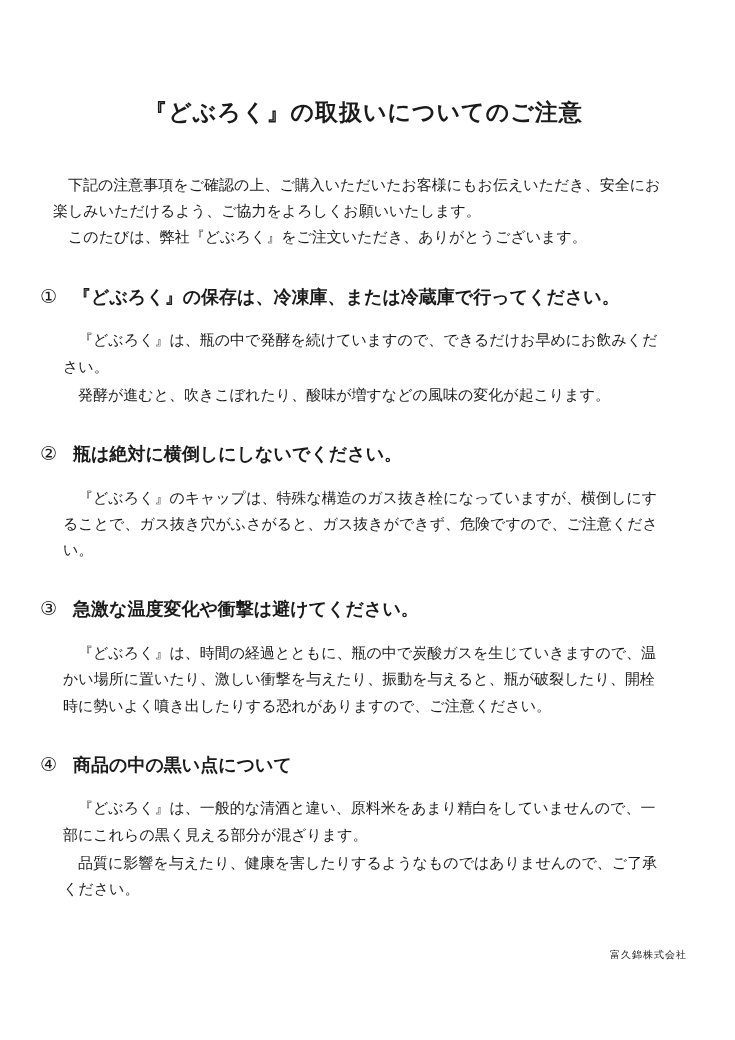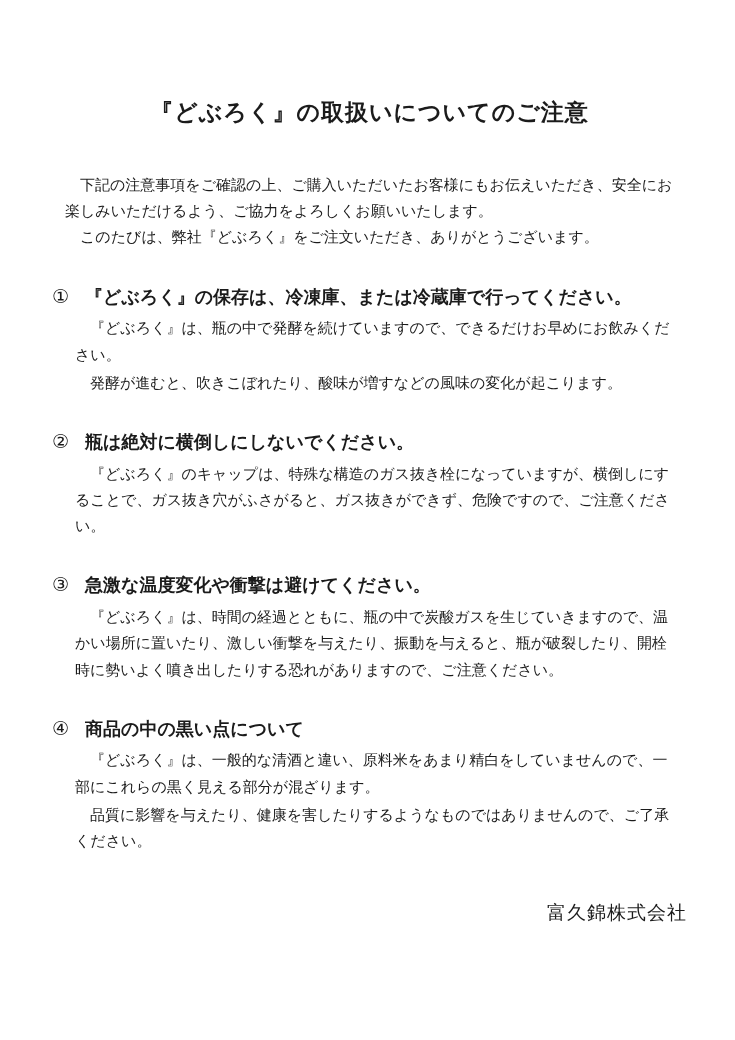--- a/index.html
+++ b/index.html
@@ -9,21 +9,21 @@
   }
   .page {
     position: relative;
     width: 735px;
     height: 1040px;
     margin: 0 auto;
     background: #ffffff;
     color: #1b1b1b;
     font-family: "Liberation Sans", "DejaVu Sans", sans-serif;
     box-sizing: border-box;
-    padding: 98px 48px 0 52px;
+    padding: 98px 48px 0 40px;
     overflow: hidden;
   }
   .doc-title {
     margin: 0 0 44px 0;
     text-align: center;
     font-size: 23px;
     font-weight: bold;
     letter-spacing: 1px;
     line-height: 1.3;
   }
@@ -48,33 +48,33 @@
     font-weight: bold;
     line-height: 1.35;
   }
   .section-number {
     flex: 0 0 auto;
     width: 33px;
     font-weight: normal;
     font-size: 19px;
   }
   .section-body {
-    margin: 6px 0 0 23px;
+    margin: 18px 0 0 23px;
     width: 606px;
     font-size: 15px;
     line-height: 1.75;
   }
   .section-body p {
     margin: 2px 0;
     text-indent: 1em;
   }
   .signature {
     margin-top: 46px;
     text-align: right;
-    font-size: 19px;
+    font-size: 10px;
     letter-spacing: 1px;
   }
 </style>
 </head>
 <body>
 
 <div class="page">
 
   <h1 class="doc-title">『どぶろく』の取扱いについてのご注意</h1>
 

